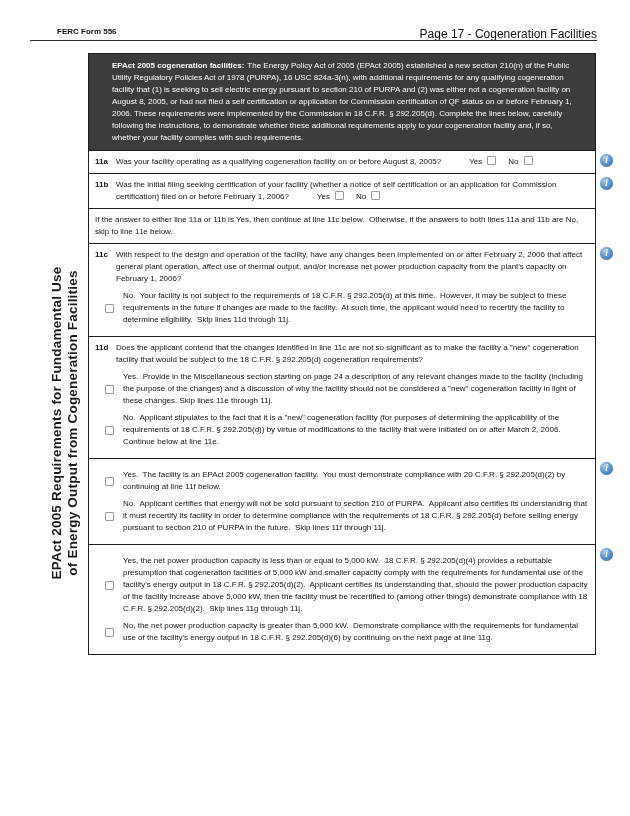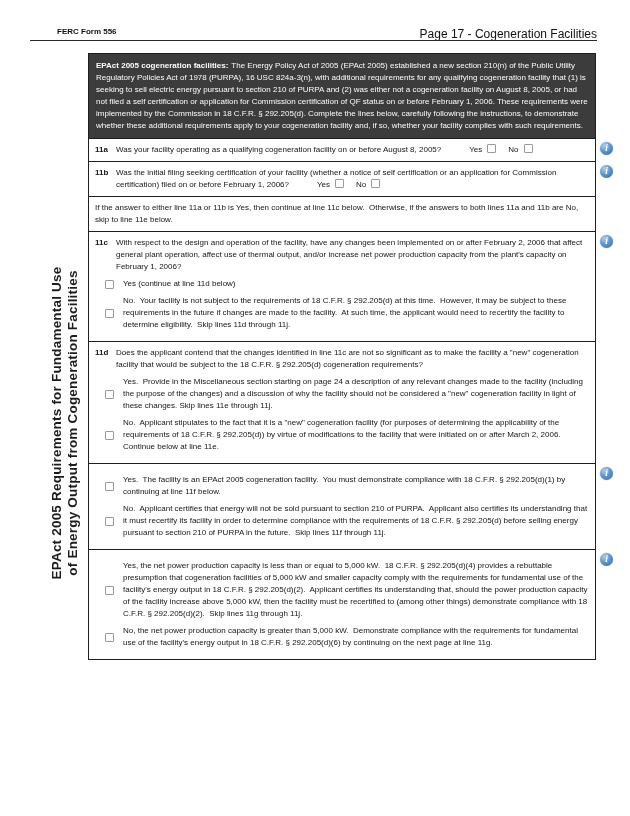--- a/index.html
+++ b/index.html
@@ -25,21 +25,21 @@
   .main {
     position:absolute; left:88px; top:53px; width:506px;
     border:1.3px solid #1f1f1f; background:#fff;
   }
   .section {
     position:relative; border-top:1.3px solid #1f1f1f;
     padding:5px 6px; font-size:8px; line-height:12px; color:#151515;
   }
   .section:first-child { border-top:none; }
 
-  .intro { background:#3c3c3c; color:#fdfdfd; padding:6px 7px; }
+  .intro { background:#3c3c3c; color:#fdfdfd; padding:6px 23px; }
   .intro-label { font-weight:bold; margin-right:3px; white-space:pre-wrap; }
   .intro-text  { white-space:pre-wrap; }
 
   .qrow  { display:flex; }
   .qnum  { font-weight:bold; flex:0 0 21px; }
   .qbody { flex:1; }
   .qtext { white-space:pre-wrap; }
 
   .plain-text { white-space:pre-wrap; }
 
@@ -109,24 +109,20 @@
       <span class="plain-text">If the answer to either line 11a or 11b is Yes, then continue at line 11c below.  Otherwise, if the answers to both lines 11a and 11b are No, skip to line 11e below.</span>
     </div>
 
     <div class="section">
       <div class="qrow">
         <span class="qnum">11c</span>
         <div class="qbody"><span class="qtext">With respect to the design and operation of the facility, have any changes been implemented on or after February 2, 2006 that affect general plant operation, affect use of thermal output, and/or increase net power production capacity from the plant's capacity on February 1, 2006?</span></div>
       </div>
       <div class="option">
         <span class="checkbox"></span>
-        <div class="option-text">Yes (continue at line 11d below)</div>
-      </div>
-      <div class="option">
-        <span class="checkbox"></span>
         <div class="option-text">No.  Your facility is not subject to the requirements of 18 C.F.R. § 292.205(d) at this time.  However, it may be subject to these requirements in the future if changes are made to the facility.  At such time, the applicant would need to recertify the facility to determine eligibility.  Skip lines 11d through 11j.</div>
       </div>
       <div class="info-icon">i</div>
     </div>
 
     <div class="section">
       <div class="qrow">
         <span class="qnum">11d</span>
         <div class="qbody"><span class="qtext">Does the applicant contend that the changes identified in line 11c are not so significant as to make the facility a "new" cogeneration facility that would be subject to the 18 C.F.R. § 292.205(d) cogeneration requirements?</span></div>
       </div>
@@ -136,21 +132,21 @@
       </div>
       <div class="option">
         <span class="checkbox"></span>
         <div class="option-text">No.  Applicant stipulates to the fact that it is a "new" cogeneration facility (for purposes of determining the applicability of the requirements of 18 C.F.R. § 292.205(d)) by virtue of modifications to the facility that were initiated on or after March 2, 2006.  Continue below at line 11e.</div>
       </div>
     </div>
 
     <div class="section">
       <div class="option">
         <span class="checkbox"></span>
-        <div class="option-text">Yes.  The facility is an EPAct 2005 cogeneration facility.  You must demonstrate compliance with 18 C.F.R. § 292.205(d)(1) by continuing at line 11f below.</div>
+        <div class="option-text">Yes.  The facility is an EPAct 2005 cogeneration facility.  You must demonstrate compliance with 20 C.F.R. § 292.205(d)(2) by continuing at line 11f below.</div>
       </div>
       <div class="option">
         <span class="checkbox"></span>
         <div class="option-text">No.  Applicant certifies that energy will not be sold pursuant to section 210 of PURPA.  Applicant also certifies its understanding that it must recertify its facility in order to determine compliance with the requirements of 18 C.F.R. § 292.205(d) before selling energy pursuant to section 210 of PURPA in the future.  Skip lines 11f through 11j.</div>
       </div>
       <div class="info-icon">i</div>
     </div>
 
     <div class="section">
       <div class="option">

